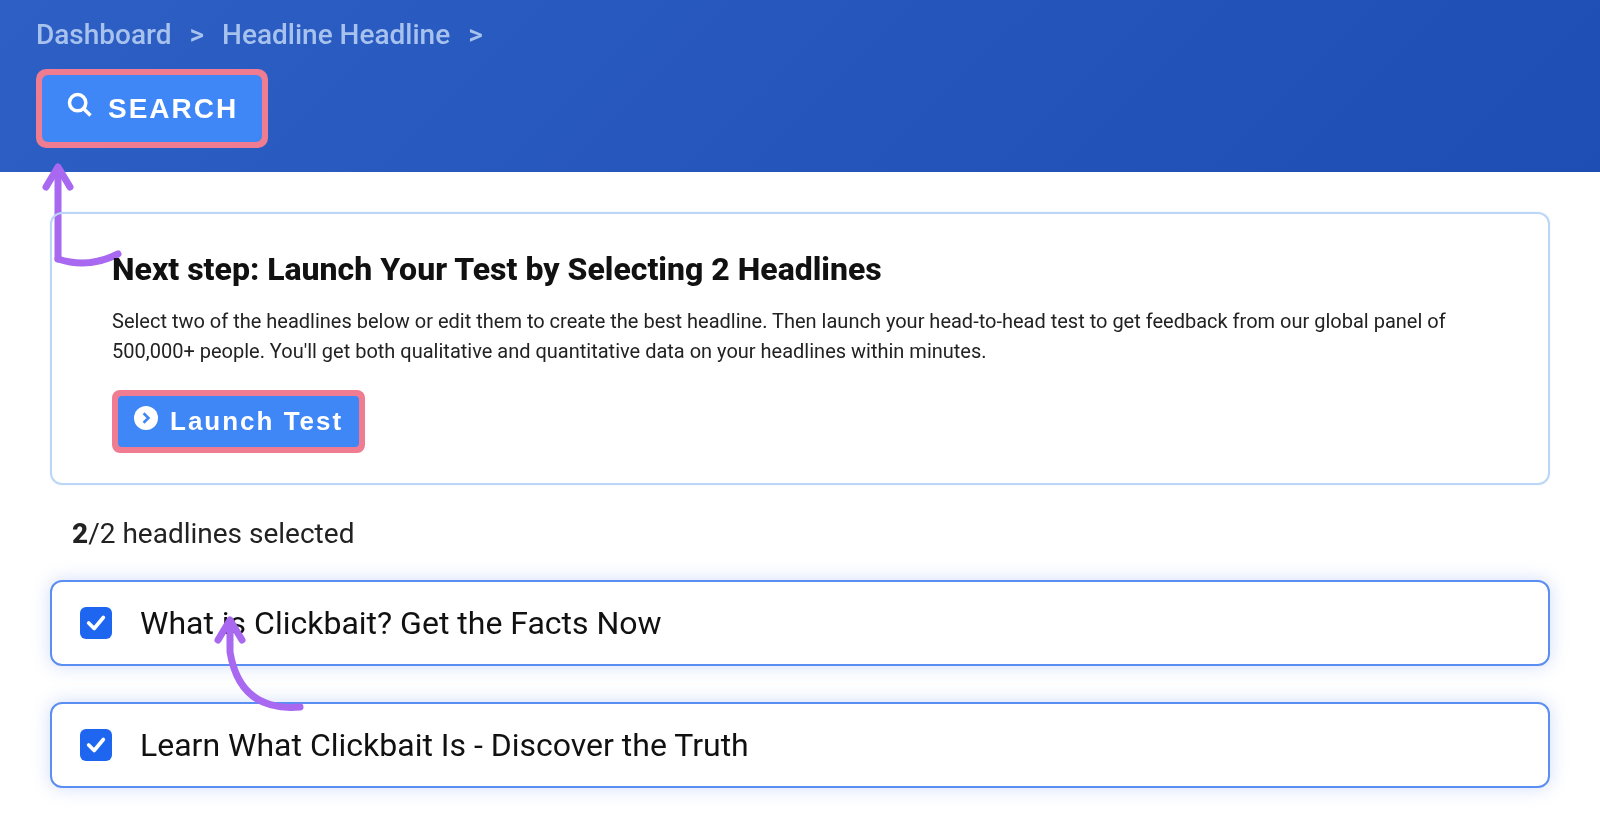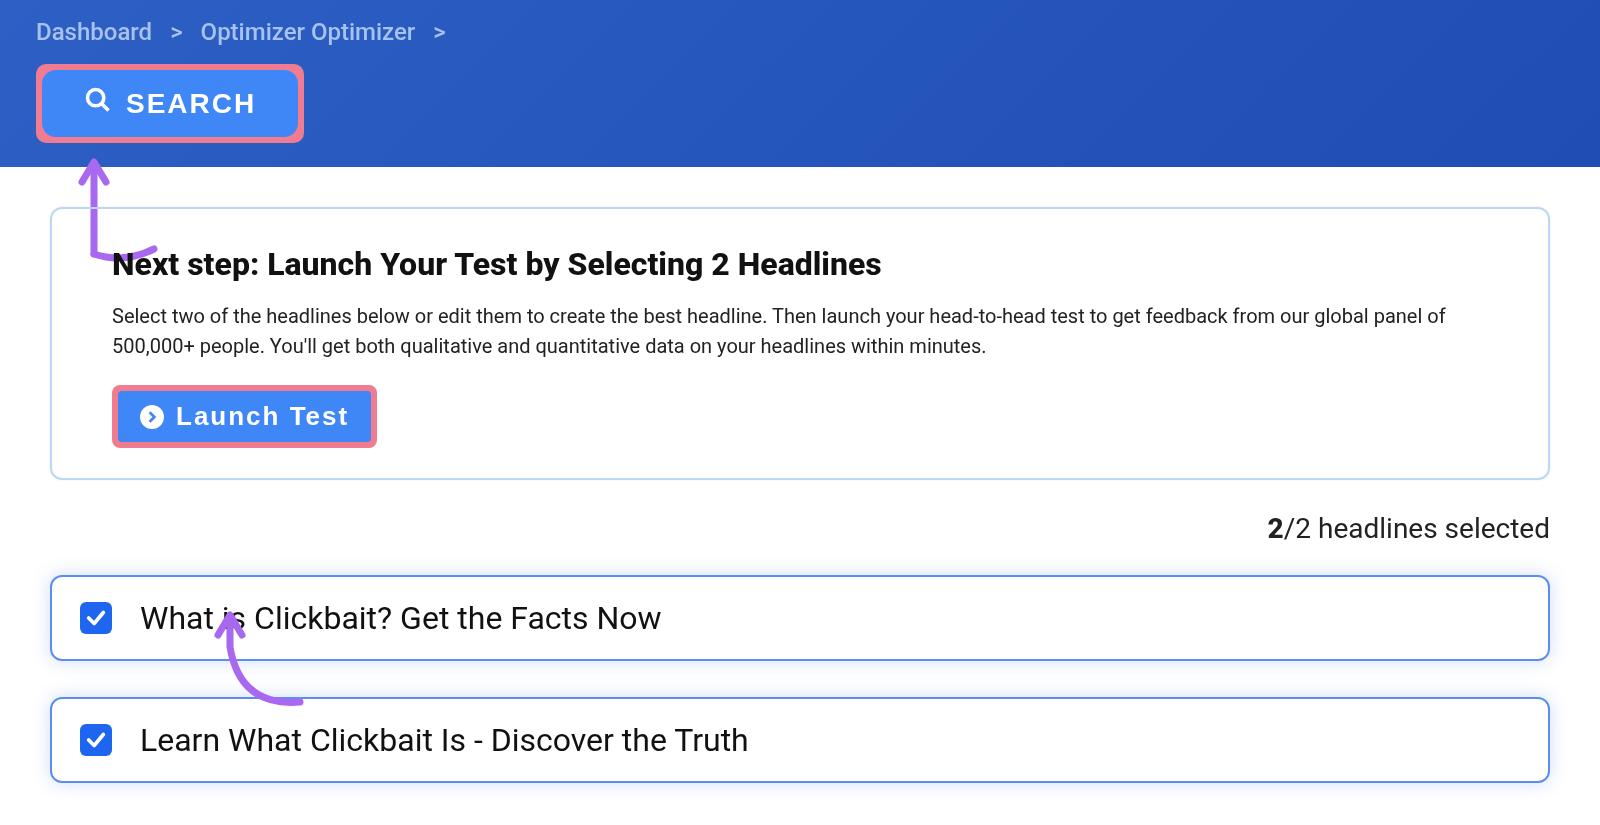--- a/index.html
+++ b/index.html
@@ -14,21 +14,21 @@
     .header-bar {
       background: linear-gradient(135deg, #2d5fc5 0%, #1e4db3 100%);
       padding: 18px 36px 24px 36px;
     }
 
     .breadcrumb {
       display: flex;
       align-items: center;
       gap: 18px;
       color: #a8c2ee;
-      font-size: 24px;
+      font-size: 28px;
       font-weight: 500;
       margin-bottom: 18px;
     }
     .breadcrumb .sep { color: #a8c2ee; }
     .breadcrumb .current { color: #ffffff; font-weight: 800; }
     .breadcrumb a {
       color: #a8c2ee;
       text-decoration: none;
       cursor: pointer;
     }
@@ -67,25 +67,25 @@
     .search-btn-wrap {
       position: relative;
       padding: 6px;
       background: #ef7c91;
       border-radius: 10px;
     }
     .search-btn {
       background: #3f86f6;
       color: #ffffff;
       border: none;
-      border-radius: 14px;
+      border-radius: 6px;
       font-size: 28px;
       font-weight: 800;
       letter-spacing: 2px;
-      padding: 16px 42px;
+      padding: 16px 24px;
       display: flex;
       align-items: center;
       gap: 14px;
       cursor: pointer;
     }
     .search-icon-svg { width: 28px; height: 28px; }
 
     .arrow-search {
       position: absolute;
       right: 110px;
@@ -125,23 +125,23 @@
       position: relative;
     }
     .launch-btn {
       background: #3f86f6;
       color: #ffffff;
       border: none;
       border-radius: 4px;
       font-size: 26px;
       font-weight: 600;
       letter-spacing: 2px;
-      padding: 10px 22px;
-      display: flex;
-      align-items: center;
+      padding: 10px 16px;
+      display: flex;
+      align-items: flex-start;
       gap: 12px;
       cursor: pointer;
     }
     .launch-icon {
       width: 24px;
       height: 24px;
       background: #ffffff;
       border-radius: 50%;
       display: flex;
       align-items: center;
@@ -152,21 +152,20 @@
     .arrow-launch {
       position: absolute;
       left: 210px;
       top: 440px;
     }
 
     .selection-status {
       font-size: 28px;
       color: #222;
       margin: 20px 0 30px 22px;
-      text-align: right;
     }
     .selection-status .bold { font-weight: 800; }
 
     .headline-row {
       border: 2px solid #5a8ef2;
       border-radius: 12px;
       padding: 22px 28px;
       display: flex;
       align-items: center;
       gap: 28px;
@@ -190,21 +189,21 @@
     .checkbox svg { width: 22px; height: 22px; }
 
   </style>
 </head>
 <body>
 
 <div class="header-bar">
   <nav class="breadcrumb">
     <a>Dashboard</a>
     <span class="sep">&gt;</span>
-    <a>Optimizer Optimizer</a>
+    <a>Headline Headline</a>
     <span class="sep">&gt;</span>
   </nav>
 
   <div class="search-row">
 
     <div class="search-btn-wrap">
       <button class="search-btn">
         <span>
           <svg class="search-icon-svg" viewBox="0 0 24 24" fill="none" stroke="#ffffff" stroke-width="3">
             <circle cx="10" cy="10" r="7"></circle>

